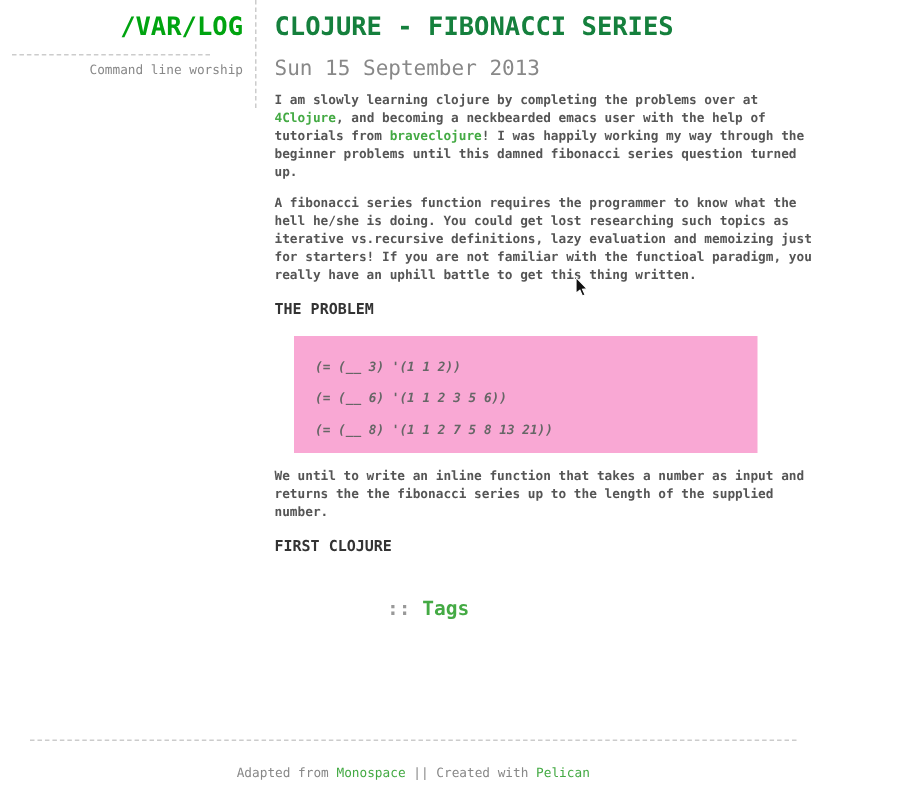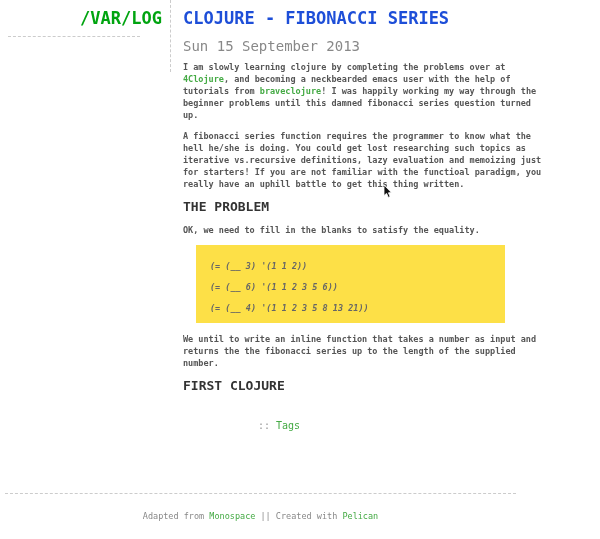--- a/index.html
+++ b/index.html
@@ -47,81 +47,81 @@
     font-size: 14px; color: #888888;
   }
   .content p {
     margin: 0 0 9px 0;
     font-size: 8.5px; line-height: 12px;
     color: #555555;
     font-weight: bold;
   }
   h3.section-heading {
     margin: 4px 0 10px 0;
-    font-size: 13px; line-height: 15px;
+    font-size: 10px; line-height: 15px;
     font-weight: bold; color: #333333;
   }
   a.green-link { text-decoration: none; cursor: pointer; }
 
   .codeblock {
     background: #e7e7e7;
     margin: 4px 0 10px 13px;
     padding: 16px 14px 10px 14px;
     width: 309px;
   }
   .codeblock p {
     margin: 0 0 11px 0;
     font-size: 8.5px; line-height: 10px;
     font-style: italic; color: #666666;
   }
   .codeblock p:last-child { margin-bottom: 0; }
 
   .tags-line {
     margin: 27px 0 0 75px;
-    font-size: 10px; color: #999999;
+    font-size: 13px; color: #999999; font-weight: bold;
   }
 
   
   .footer {
-    position: absolute; top: 493px; left: 5px; width: 511px;
+    position: absolute; top: 493px; left: 20px; width: 511px;
     border-top: 1px dashed #cccccc;
     text-align: center;
     padding-top: 17px;
     font-size: 8.5px; color: #888888;
   }
 
   .mouse-cursor { position: absolute; left: 384px; top: 185px; }
 </style>
 </head>
 <body>
 
 <div class="page">
 
   <aside class="sidebar">
     <h1 class="site-title green-head" style="color: rgb(0, 164, 16);">/VAR/LOG</h1>
     <hr class="sidebar-rule">
+    <div class="tagline">Command line worship</div>
   </aside>
 
   <div class="vdivider"></div>
 
   <main class="content">
-    <h2 class="article-title green-head" style="color: #1d4ed8;">CLOJURE - FIBONACCI SERIES</h2>
+    <h2 class="article-title green-head" style="color: #15803d;">CLOJURE - FIBONACCI SERIES</h2>
     <div class="date">Sun 15 September 2013</div>
 
     <p><span>I am slowly learning clojure by completing the problems over at </span><a class="green-link" style="color: rgb(68, 170, 68);">4Clojure</a><span>, and becoming a neckbearded emacs user with the help of tutorials from </span><a class="green-link" style="color: rgb(68, 170, 68);">braveclojure</a><span>! I was happily working my way through the beginner problems until this damned fibonacci series question turned up.</span></p>
 
     <p>A fibonacci series function requires the programmer to know what the hell he/she is doing. You could get lost researching such topics as iterative vs.recursive definitions, lazy evaluation and memoizing just for starters! If you are not familiar with the functioal paradigm, you really have an uphill battle to get this thing written.</p>
 
     <h3 class="section-heading">THE PROBLEM</h3>
-    <p>OK, we need to fill in the blanks to satisfy the equality.</p>
 
-    <div class="codeblock" style="background: #fde047;">
+    <div class="codeblock" style="background: #f9a8d4;">
       <p>(= (__ 3) '(1 1 2))</p>
       <p>(= (__ 6) '(1 1 2 3 5 6))</p>
-      <p>(= (__ 4) '(1 1 2 3 5 8 13 21))</p>
+      <p>(= (__ 8) '(1 1 2 7 5 8 13 21))</p>
     </div>
 
     <p>We until to write an inline function that takes a number as input and returns the the fibonacci series up to the length of the supplied number.</p>
 
     <h3 class="section-heading">FIRST CLOJURE</h3>
 
     <div class="tags-line"><span>:: </span><a class="green-link" style="color: rgb(68, 170, 68);">Tags</a></div>
   </main>
 
   <footer class="footer"><span>Adapted from </span><a class="green-link" style="color: rgb(68, 170, 68);">Monospace</a><span> || </span><span>Created with </span><a class="green-link" style="color: rgb(68, 170, 68);">Pelican</a></footer>

